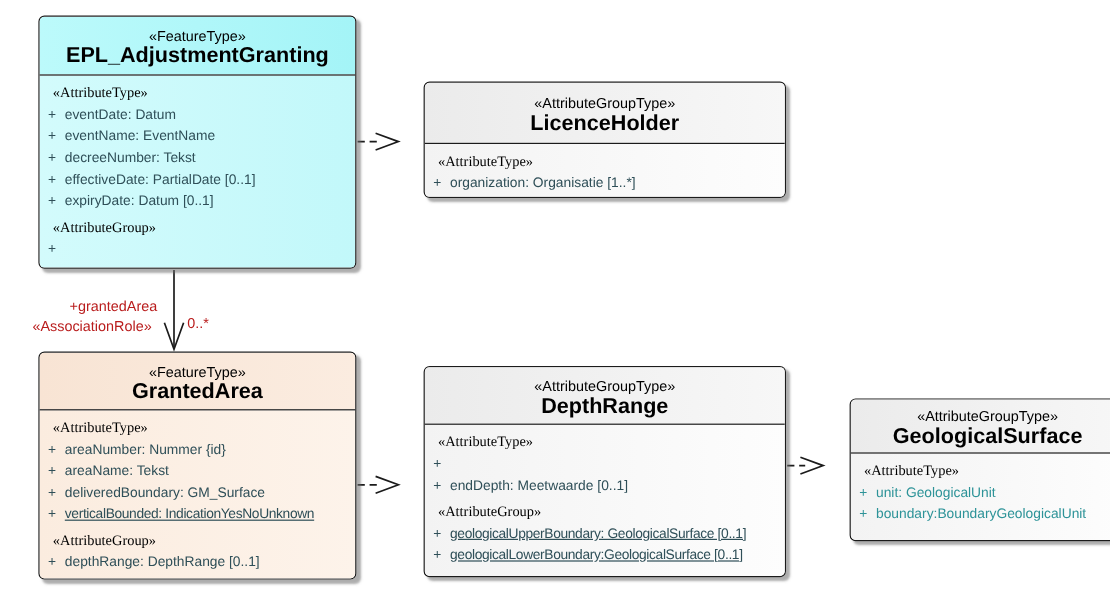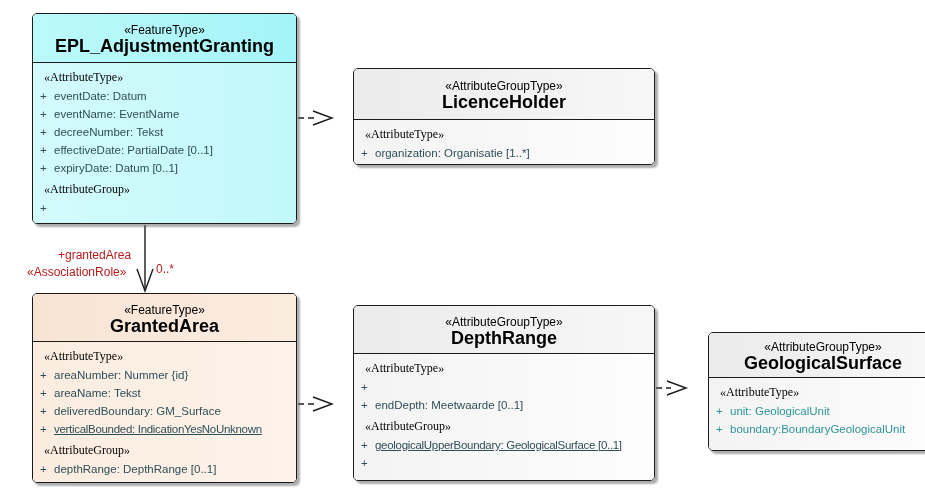--- a/index.html
+++ b/index.html
@@ -168,20 +168,21 @@
         <span class="vis">+</span>
         <span class="txt">endDepth: Meetwaarde [0..1]</span>
         </div>
       <div class="sec">«AttributeGroup»</div>
       <div class="attr">
         <span class="vis">+</span>
         <span class="txt tight">geologicalUpperBoundary: GeologicalSurface [0..1]</span>
         </div>
       <div class="attr">
         <span class="vis">+</span>
+        <span class="txt tight">geologicalLowerBoundary:GeologicalSurface [0..1]</span>
         </div>
     </div>
   </div>
 
   <div class="uml-class geo" style="left:688px; top:332px; width:230px; height:119px;">
     <div class="hdr hdr-gray" style="height:44px;">
       <div class="stereo">«AttributeGroupType»</div>
       <div class="title">GeologicalSurface</div>
     </div>
     <div class="body body-gray">

